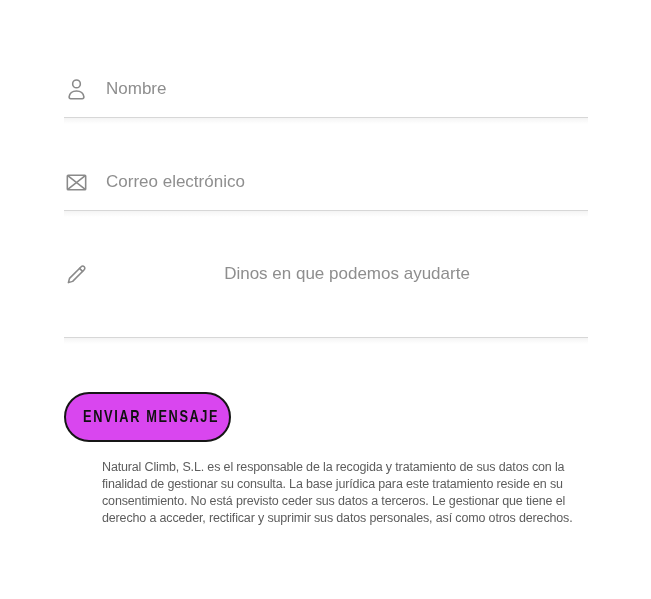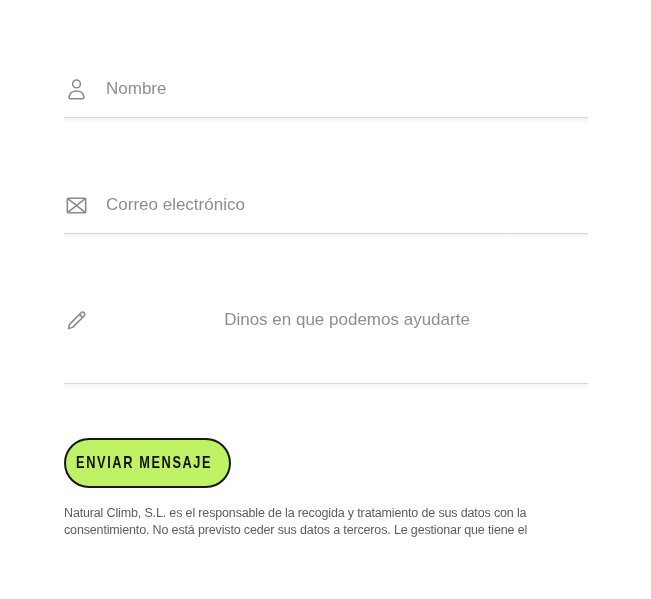--- a/index.html
+++ b/index.html
@@ -25,21 +25,21 @@
     position: relative;
   }
   .field::after {
     content: "";
     position: absolute;
     left: 0; right: 0; bottom: -7px;
     height: 6px;
     background: linear-gradient(to bottom, rgba(0,0,0,0.045), rgba(0,0,0,0));
     pointer-events: none;
   }
-  .field + .field { margin-top: 74px; }
+  .field + .field { margin-top: 51px; }
   .field.field-textarea { align-items: flex-start; }
 
   .field .icon {
     width: 25px; height: 25px;
     flex: 0 0 25px;
     display: flex; align-items: center; justify-content: center;
   }
   .field .icon svg { width: 25px; height: 25px; display: block; }
 
   .field input, .field textarea {
@@ -61,46 +61,47 @@
   }
   .field input::placeholder, .field textarea::placeholder {
     color: #8e8e8e;
     opacity: 1;
   }
 
   .submit-btn {
     margin-top: 54px;
     width: 167px;
     height: 50px;
-    background: #bef264;
+    background: #d946ef;
     border: 2px solid #161616;
     border-radius: 25px;
     display: flex;
     align-items: center;
-    justify-content: flex-end;
+    justify-content: flex-start;
     cursor: pointer;
   }
   .submit-btn .btn-label {
     display: inline-block;
     font-family: "Liberation Sans", sans-serif;
     font-size: 16px;
     font-weight: 700;
     letter-spacing: 2px;
     color: #111111;
     white-space: nowrap;
     transform: scale(0.8, 1.05);
     transform-origin: center;
   }
 
   .legal {
     margin-top: 17px;
     font-size: 12.5px;
     letter-spacing: -0.15px;
     line-height: 17px;
     color: #5d5d5d;
+    margin-left: 38px;
   }
   .legal .legal-line { white-space: nowrap; }
 </style>
 </head>
 <body>
 
 <div class="page">
   <div class="form-wrap">
 
     <div class="field">
@@ -132,17 +133,19 @@
       </span>
       <textarea placeholder="Dinos en que podemos ayudarte" style=""></textarea>
     </div>
 
     <button class="submit-btn">
       <span class="btn-label">ENVIAR MENSAJE</span>
     </button>
 
     <div class="legal">
       <div class="legal-line">Natural Climb, S.L. es el responsable de la recogida y tratamiento de sus datos con la</div>
+      <div class="legal-line">finalidad de gestionar su consulta. La base jurídica para este tratamiento reside en su</div>
       <div class="legal-line">consentimiento. No está previsto ceder sus datos a terceros. Le gestionar que tiene el</div>
+      <div class="legal-line">derecho a acceder, rectificar y suprimir sus datos personales, así como otros derechos.</div>
     </div>
 
   </div>
 </div>
 
 </body></html>

